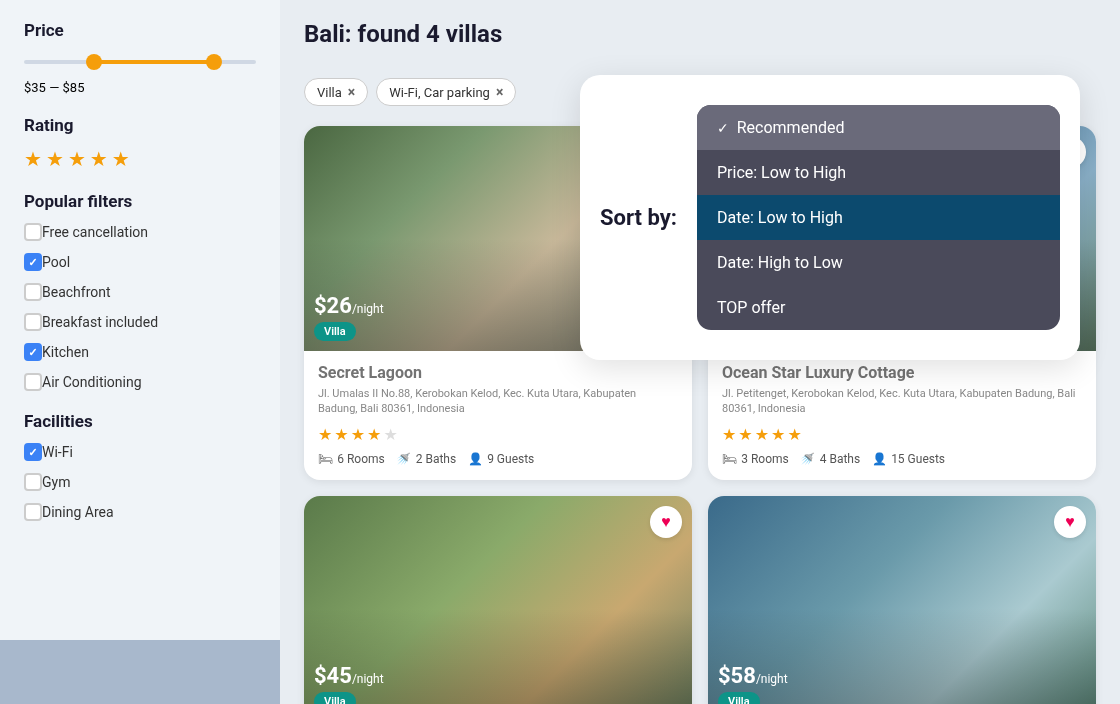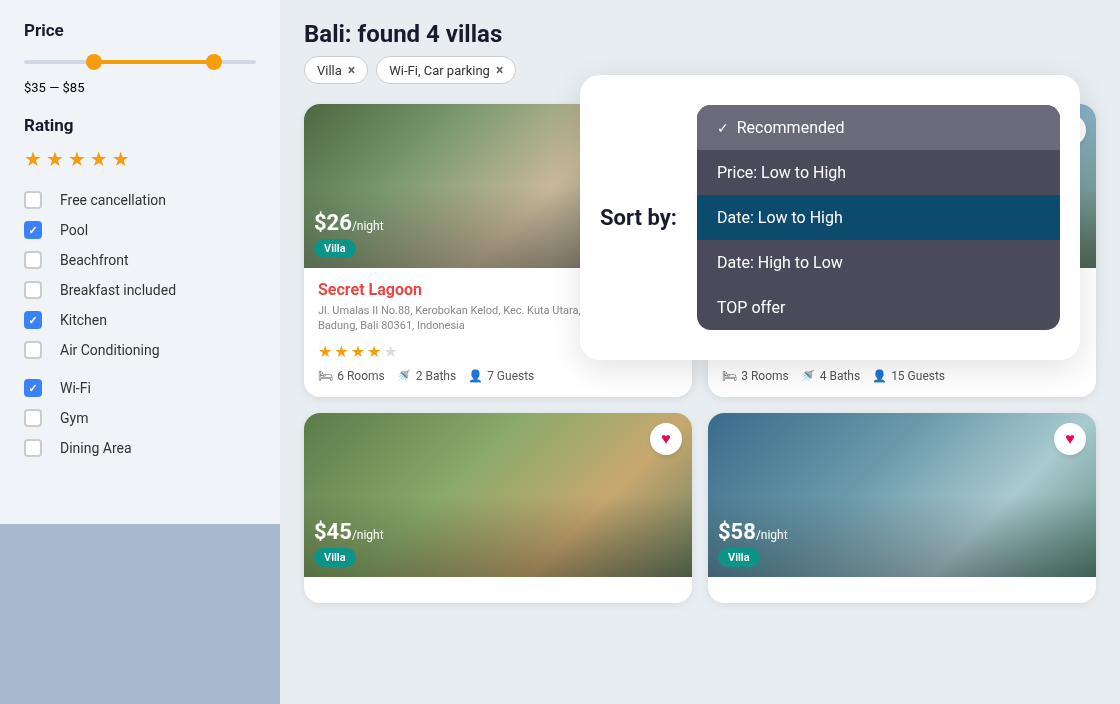--- a/index.html
+++ b/index.html
@@ -11,21 +11,21 @@
       overflow: hidden;
       position: relative;
     }
 
     
     .sidebar {
       position: absolute;
       left: 0;
       top: 0;
       width: 280px;
-      height: 524px;
+      height: 640px;
       background: #f0f4f8;
       padding: 20px 24px;
       overflow: hidden;
     }
 
     .filter-section {
       margin-bottom: 20px;
     }
 
     .filter-title {
@@ -92,21 +92,21 @@
 
     .star {
       color: #f59e0b;
       font-size: 20px;
     }
 
     
     .checkbox-item {
       display: flex;
       align-items: center;
-      gap: 18px;
+      gap: 0;
       margin-bottom: 12px;
       cursor: pointer;
     }
 
     .checkbox-item label {
       font-size: 14px;
       color: #333;
       cursor: pointer;
     }
 
@@ -143,21 +143,21 @@
       height: 704px;
       background: #e8edf2;
       padding: 20px 24px;
       overflow: hidden;
     }
 
     .results-header {
       display: flex;
       align-items: center;
       justify-content: space-between;
-      margin-bottom: 8px;
+      margin-bottom: 30px;
     }
 
     .results-title {
       font-size: 24px;
       font-weight: 700;
       color: #1a1a2e;
     }
 
     .filter-tags {
       display: flex;
@@ -194,21 +194,21 @@
 
     .property-card {
       background: white;
       border-radius: 16px;
       overflow: hidden;
       box-shadow: 0 2px 8px rgba(0,0,0,0.08);
     }
 
     .card-image {
       position: relative;
-      height: 164px;
+      height: 225px;
       background: #c8d4e0;
       overflow: hidden;
     }
 
     
     .villa-1 { background: linear-gradient(135deg, #4a6741 0%, #7a9970 30%, #c8b89a 60%, #8a9080 100%); }
     .villa-2 { background: linear-gradient(135deg, #2d5a8a 0%, #4a7aa0 40%, #8ab0c8 70%, #6a8a70 100%); }
     .villa-3 { background: linear-gradient(135deg, #5a7a4a 0%, #8aaa6a 40%, #c8a870 70%, #6a8060 100%); }
     .villa-4 { background: linear-gradient(135deg, #3a6a8a 0%, #6a9aaa 40%, #aacad0 70%, #5a8878 100%); }
 
@@ -267,21 +267,21 @@
 
     .badge-teal { background: #0d9488; }
 
     .card-body {
       padding: 12px 14px 14px;
     }
 
     .property-name {
       font-size: 16px;
       font-weight: 700;
-      color: #ef4444;
+      color: #737373;
       margin-bottom: 4px;
     }
 
     .property-address {
       font-size: 11px;
       color: #888;
       margin-bottom: 8px;
       line-height: 1.4;
     }
 
@@ -397,20 +397,21 @@
     <div class="stars-row">
       <span class="star">★</span>
       <span class="star">★</span>
       <span class="star">★</span>
       <span class="star">★</span>
       <span class="star">★</span>
     </div>
   </div>
 
   <div class="filter-section">
+    <div class="filter-title">Popular filters</div>
 
     <div class="checkbox-item">
       <div class="custom-checkbox"></div>
       <label>Free cancellation</label>
     </div>
     <div class="checkbox-item">
       <div class="custom-checkbox checked"></div>
       <label>Pool</label>
     </div>
     <div class="checkbox-item">
@@ -425,20 +426,21 @@
       <div class="custom-checkbox checked"></div>
       <label>Kitchen</label>
     </div>
     <div class="checkbox-item">
       <div class="custom-checkbox"></div>
       <label>Air Conditioning</label>
     </div>
   </div>
 
   <div class="filter-section">
+    <div class="filter-title">Facilities</div>
     <div class="checkbox-item">
       <div class="custom-checkbox checked"></div>
       <label>Wi-Fi</label>
     </div>
     <div class="checkbox-item">
       <div class="custom-checkbox"></div>
       <label>Gym</label>
     </div>
     <div class="checkbox-item">
       <div class="custom-checkbox"></div>
@@ -493,21 +495,21 @@
           <div class="detail-item">
             <span class="detail-icon">🛏</span>
             <span>6 Rooms</span>
           </div>
           <div class="detail-item">
             <span class="detail-icon">🚿</span>
             <span>2 Baths</span>
           </div>
           <div class="detail-item">
             <span class="detail-icon">👤</span>
-            <span>7 Guests</span>
+            <span>9 Guests</span>
           </div>
         </div>
       </div>
     </div>
 
     <div class="property-card">
       <div class="card-image villa-2">
         <div class="villa-img-overlay"></div>
         <div class="favorite-btn">
           <span class="heart-icon">♥</span>

